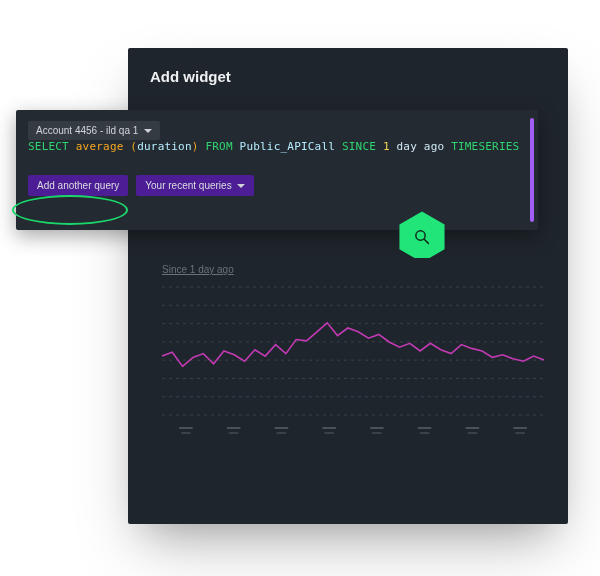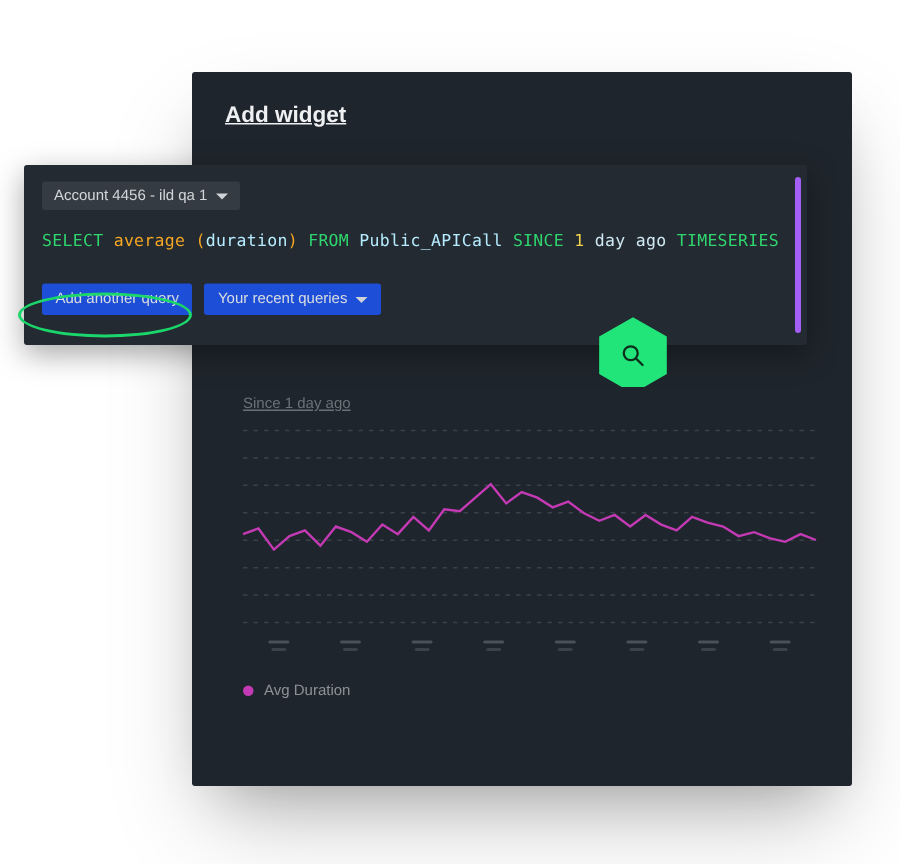--- a/index.html
+++ b/index.html
@@ -21,21 +21,20 @@
     background: #1f252c;
     border-radius: 2px;
     box-shadow: 0 30px 60px -12px rgba(0,0,0,0.25),
                 0 18px 36px -18px rgba(0,0,0,0.22);
   }
   .back-title {
     color: #eef0f2;
     font-size: 15px;
     font-weight: 600;
     padding: 20px 22px 0 22px;
-    text-decoration: underline;
   }
 
   
   .query-card {
     position: absolute;
     left: 16px;
     top: 110px;
     width: 522px;
     height: 120px;
     background: #232a31;
@@ -71,38 +70,37 @@
     border-left:4px solid transparent;
     border-right:4px solid transparent;
     border-top:4px solid #cfd3d7;
   }
 
   .query-line {
     font-family: ui-monospace, SFMono-Regular, Menlo, Consolas, monospace;
     font-size: 11px;
     letter-spacing: 0.2px;
     color: #b6ecff;
-    margin-top: 14px;
     white-space: nowrap;
   }
   .tok-kw   { color: #2fd56e; }
   .tok-fn   { color: #f5a623; }
   .tok-par  { color: #f5a623; }
   .tok-id   { color: #b6ecff; }
   .tok-num  { color: #f0d24d; }
   .tok-plain{ color: #cfe8f3; }
 
   .query-buttons {
     display: flex;
     align-items: center;
     gap: 8px;
     margin-top: 22px;
   }
   .q-btn {
-    background: #1d4ed8;
+    background: #4c1d95;
     color: #d9dde0;
     font-size: 10px;
     padding: 5px 9px;
     border-radius: 2px;
     cursor: pointer;
     display: inline-flex;
     align-items: center;
     gap: 5px;
   }
   .q-btn + .q-btn { margin-left: 0; }
@@ -244,17 +242,13 @@
         <rect x="215.875" y="155" width="10" height="2" rx="1" fill="#3a4149"></rect>
         <rect x="261.625" y="150" width="14" height="2" rx="1" fill="#4a5159"></rect>
         <rect x="263.625" y="155" width="10" height="2" rx="1" fill="#3a4149"></rect>
         <rect x="309.375" y="150" width="14" height="2" rx="1" fill="#4a5159"></rect>
         <rect x="311.375" y="155" width="10" height="2" rx="1" fill="#3a4149"></rect>
         <rect x="357.125" y="150" width="14" height="2" rx="1" fill="#4a5159"></rect>
         <rect x="359.125" y="155" width="10" height="2" rx="1" fill="#3a4149"></rect>
       </g>
     <path id="series-path" fill="none" stroke="#c33ab4" stroke-width="1.6" d="M6.0 79.1 L16.3 75.3 L26.6 89.4 L37.0 80.4 L47.3 76.6 L57.6 86.8 L67.9 74.0 L78.3 77.8 L88.6 84.2 L98.9 72.7 L109.2 79.1 L119.6 67.6 L129.9 76.6 L140.2 62.5 L150.5 63.8 L160.9 54.8 L171.2 45.8 L181.5 58.6 L191.8 51.0 L202.2 54.8 L212.5 61.2 L222.8 57.4 L233.1 65.0 L243.5 70.2 L253.8 66.3 L264.1 74.0 L274.4 66.3 L284.8 72.7 L295.1 76.6 L305.4 67.6 L315.7 71.4 L326.1 74.0 L336.4 80.4 L346.7 77.8 L357.0 81.7 L367.4 84.2 L377.7 79.1 L388.0 83.0 "></path>
   </svg>
-  <div class="legend">
-    <span class="legend-dot"></span>
-    <span>Avg Duration</span>
-  </div>
 </div>
 
 </body></html>

